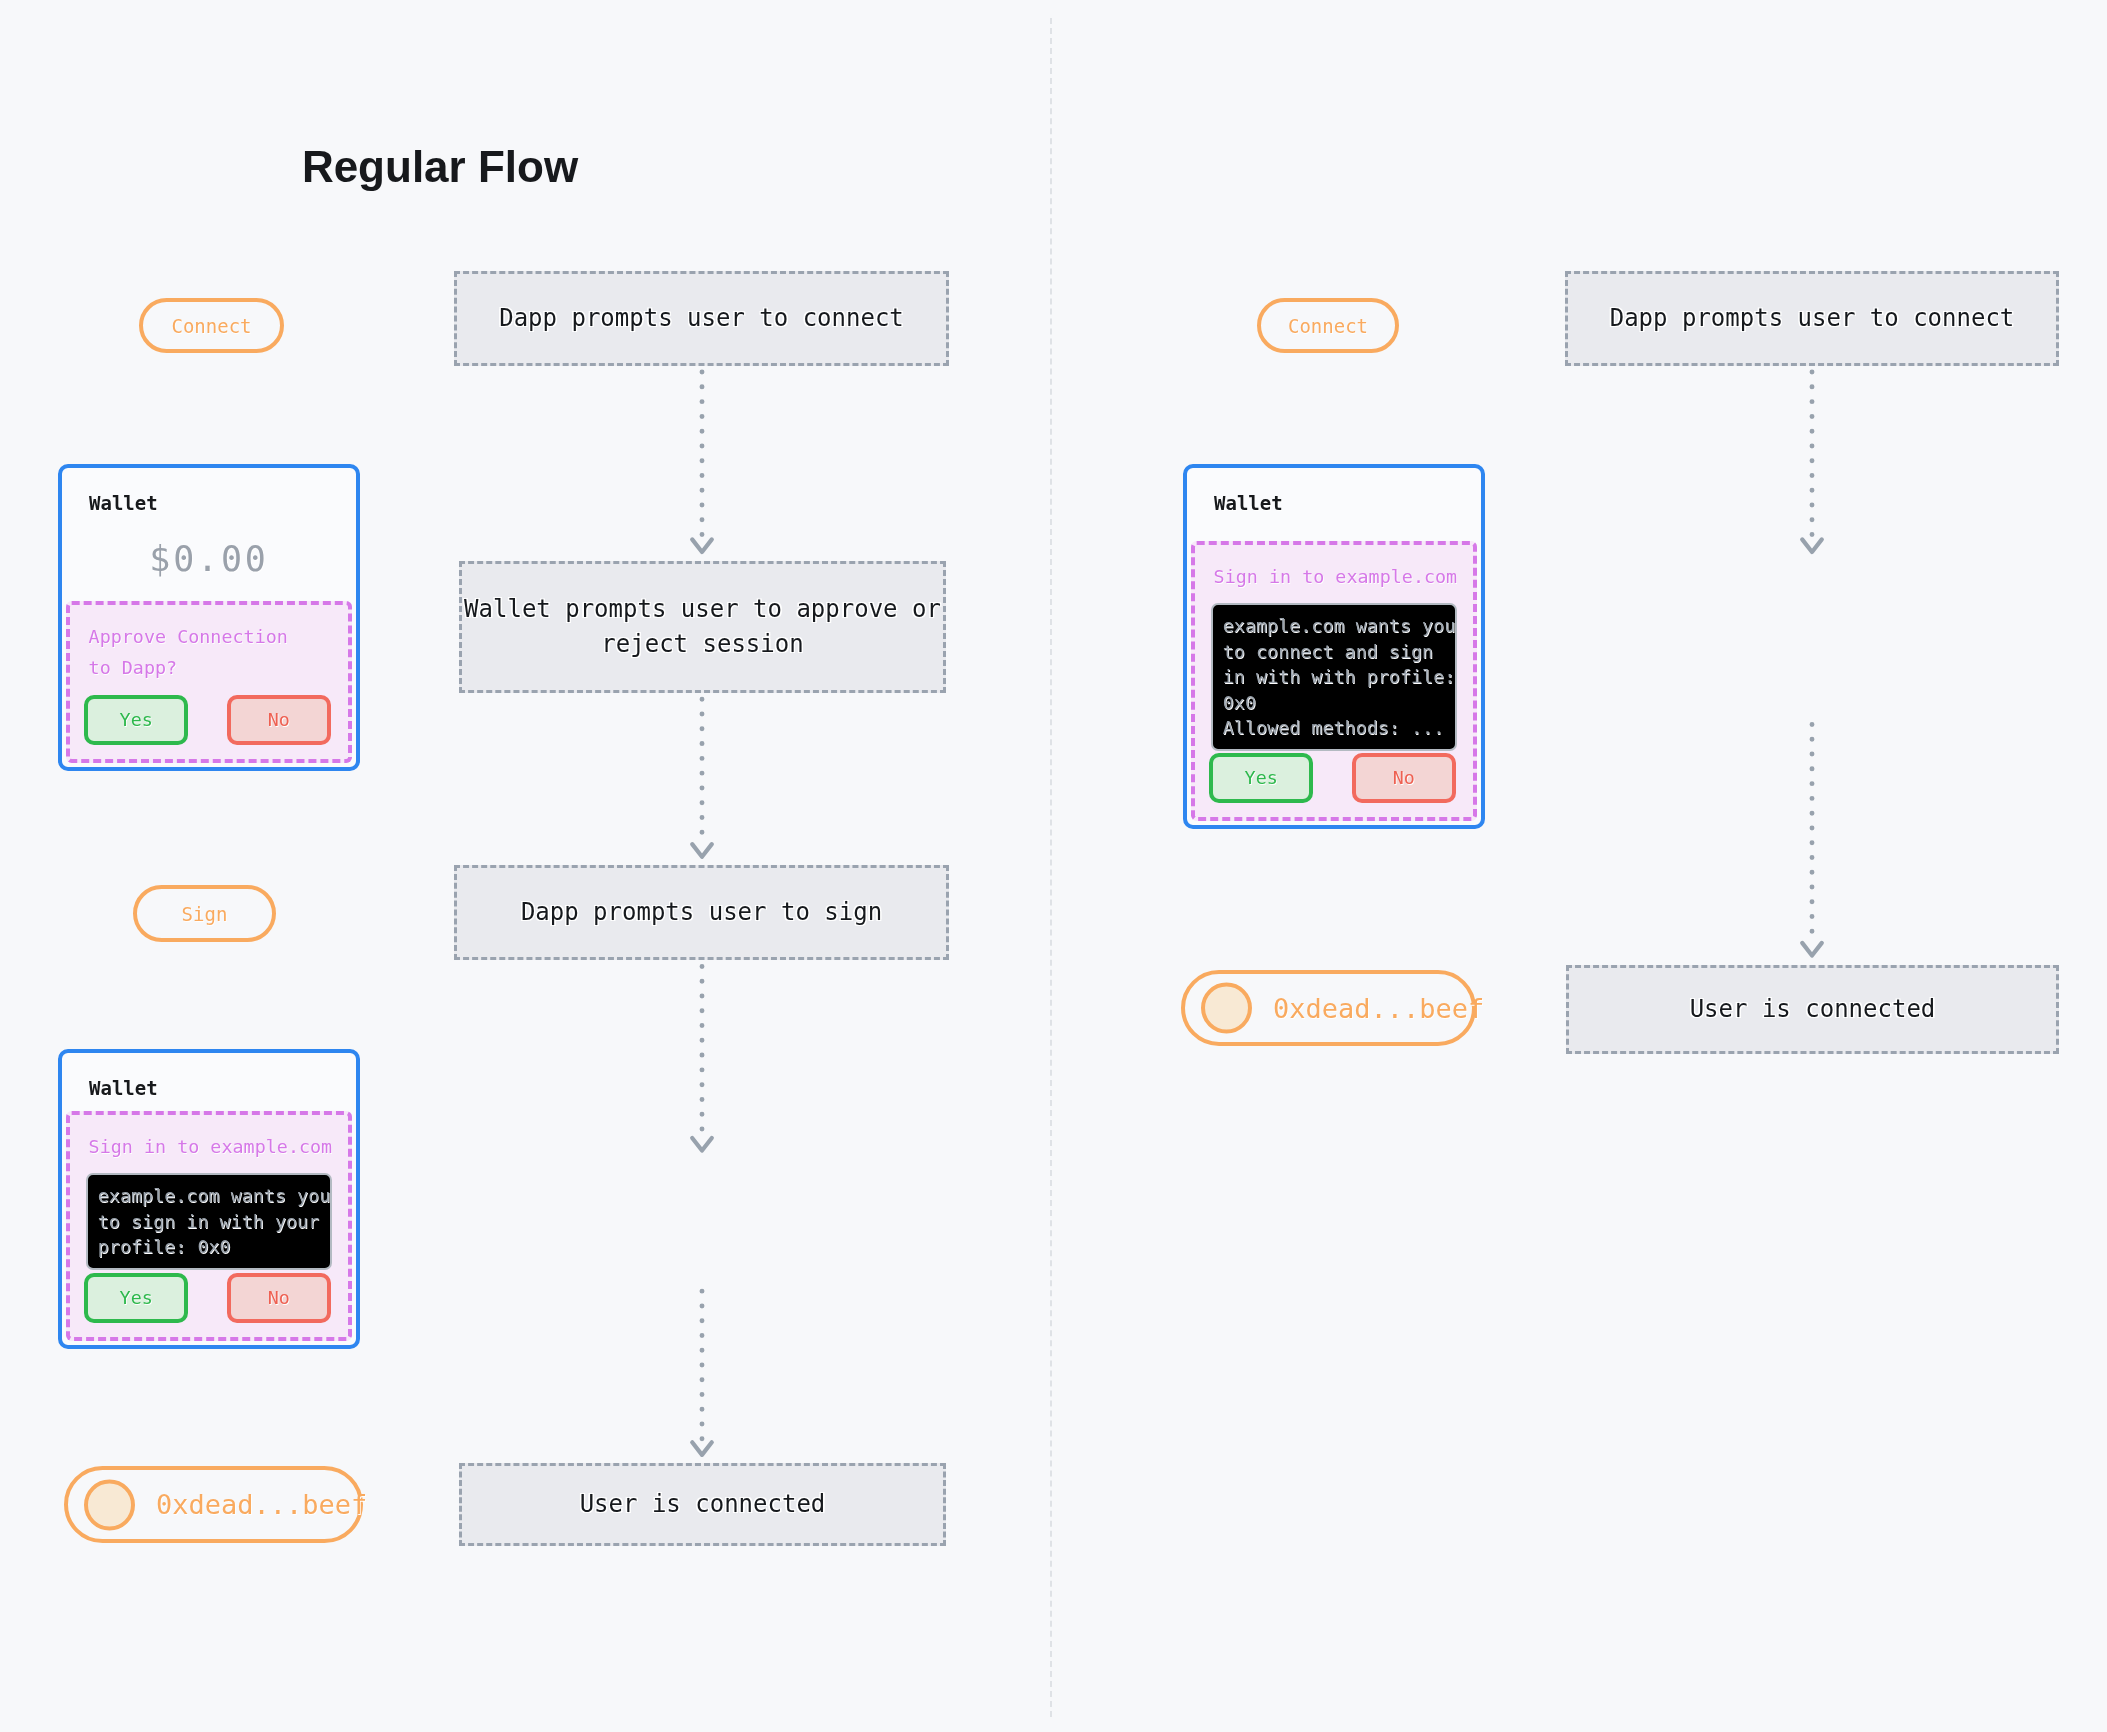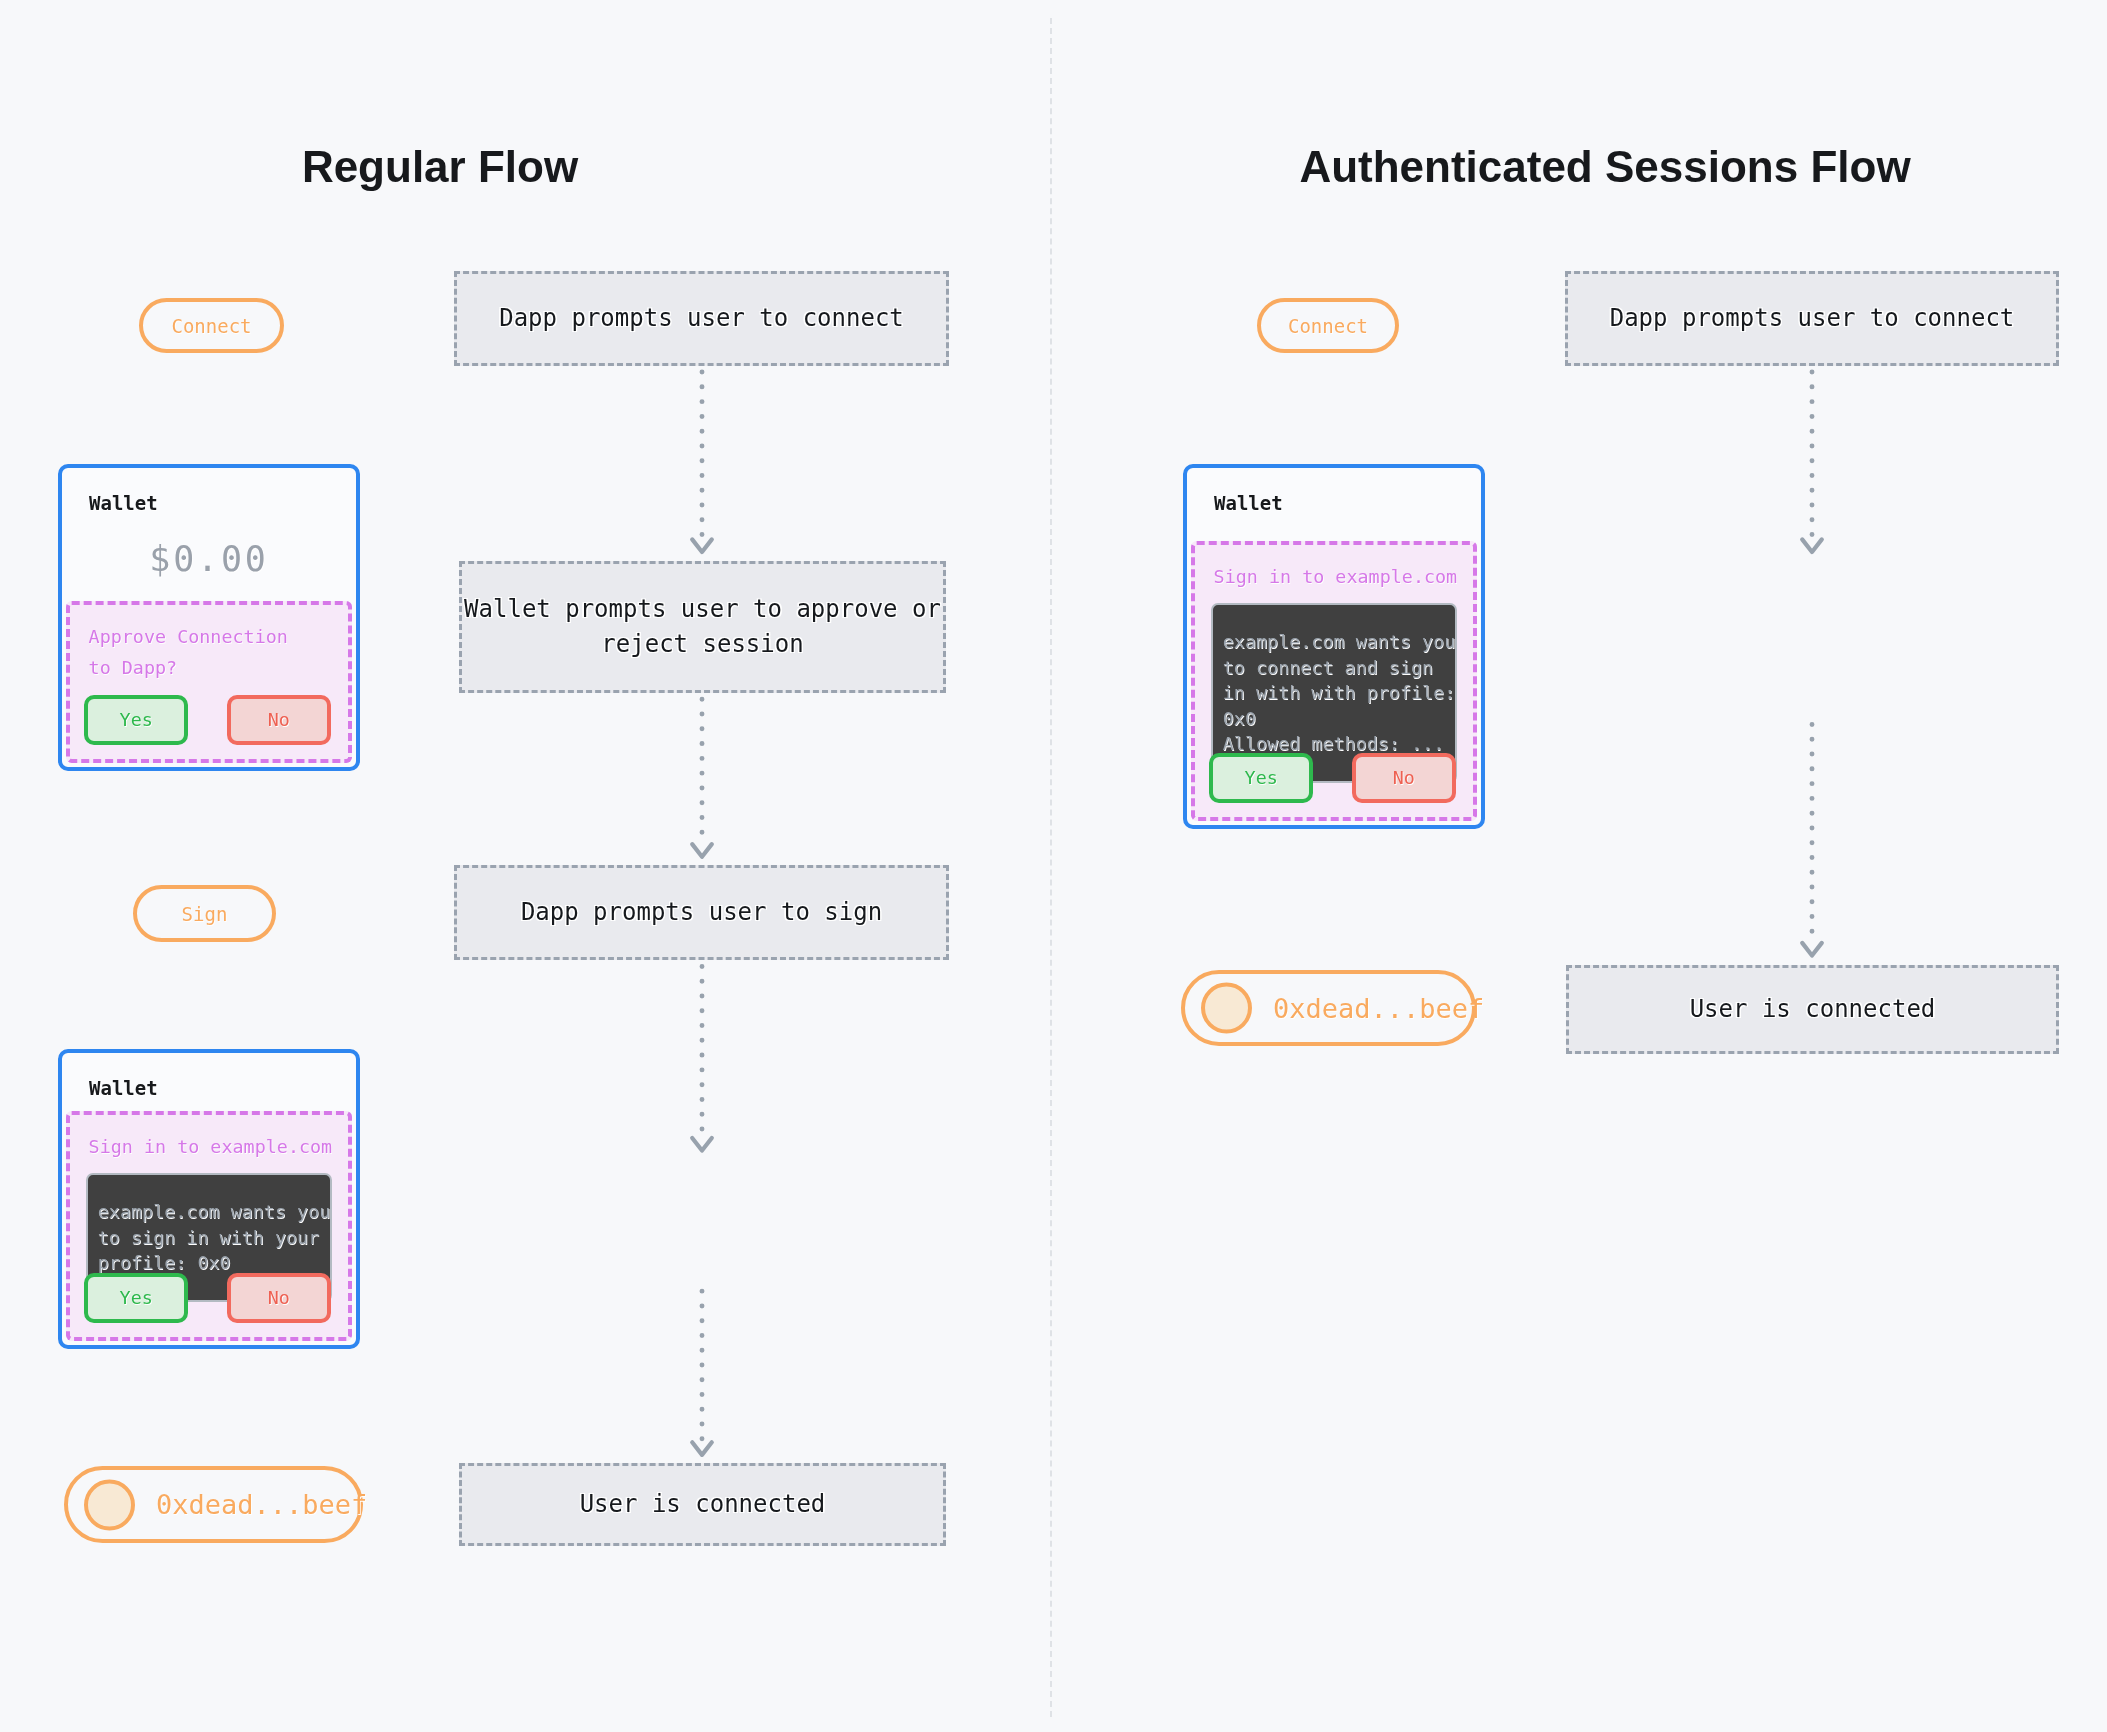--- a/index.html
+++ b/index.html
@@ -69,22 +69,22 @@
 
   .purple-panel{position:absolute;left:4.2px;right:4.2px;bottom:4.2px;box-sizing:border-box;
     border:4.2px dashed #d678e8;background:#f7e9f9;border-radius:5.7px}
   .l-wallet1 .purple-panel{top:133px}
   .l-wallet2 .purple-panel{top:58px}
   .r-wallet  .purple-panel{top:73px}
   .purple-heading{color:#d678e8;font-size:18.4px;line-height:27px;
     margin:18.4px 0 0 18.4px;white-space:nowrap;text-shadow:0.7px 0.7px 0 #fff}
 
   .gray-note{margin:12.7px 15.6px 0 15.6px;box-sizing:border-box;
-    background:#404040;border:2.8px solid #b3bac2;border-radius:7px;
-    padding:24px 10px;color:#99a2ac;font-size:18.4px;line-height:25.5px;
+    background:#000000;border:2.8px solid #b3bac2;border-radius:7px;
+    padding:8px 10px;color:#99a2ac;font-size:18.4px;line-height:25.5px;
     text-shadow:0.7px 0.7px 0 #fff}
   .gray-note div{white-space:nowrap}
 
   .btn{position:absolute;bottom:14px;width:104px;height:50px;box-sizing:border-box;
     border-radius:10px;display:flex;align-items:center;justify-content:center;
     font-size:18.4px;text-shadow:0.7px 0.7px 0 #fff}
   .btn-yes{left:14px;border:4.2px solid #2eb94d;background:#dbf0de;color:#2db84c}
   .btn-no{right:17px;border:4.2px solid #f26a5e;background:#f3d5d4;color:#ee6052}
 
   
@@ -175,21 +175,20 @@
 
   <div class="addr-pill l-addr">
     <span class="addr-circle"></span>
     <span class="addr-text">0xdead...beef</span>
   </div>
 
   <div class="flow-box l-box5">
     <span>User is connected</span>
   </div>
 
-  <h1 class="col-title" style="left:1605px;top:142px">Authenticated Sessions Flow</h1>
 
   <div class="pill r-connect">
     <span>Connect</span>
   </div>
 
   <div class="flow-box r-box1">
     <span>Dapp prompts user to connect</span>
   </div>
 
   <svg class="arrow" style="left:1798px;top:367px" width="28" height="190" viewBox="0 0 40 269">

